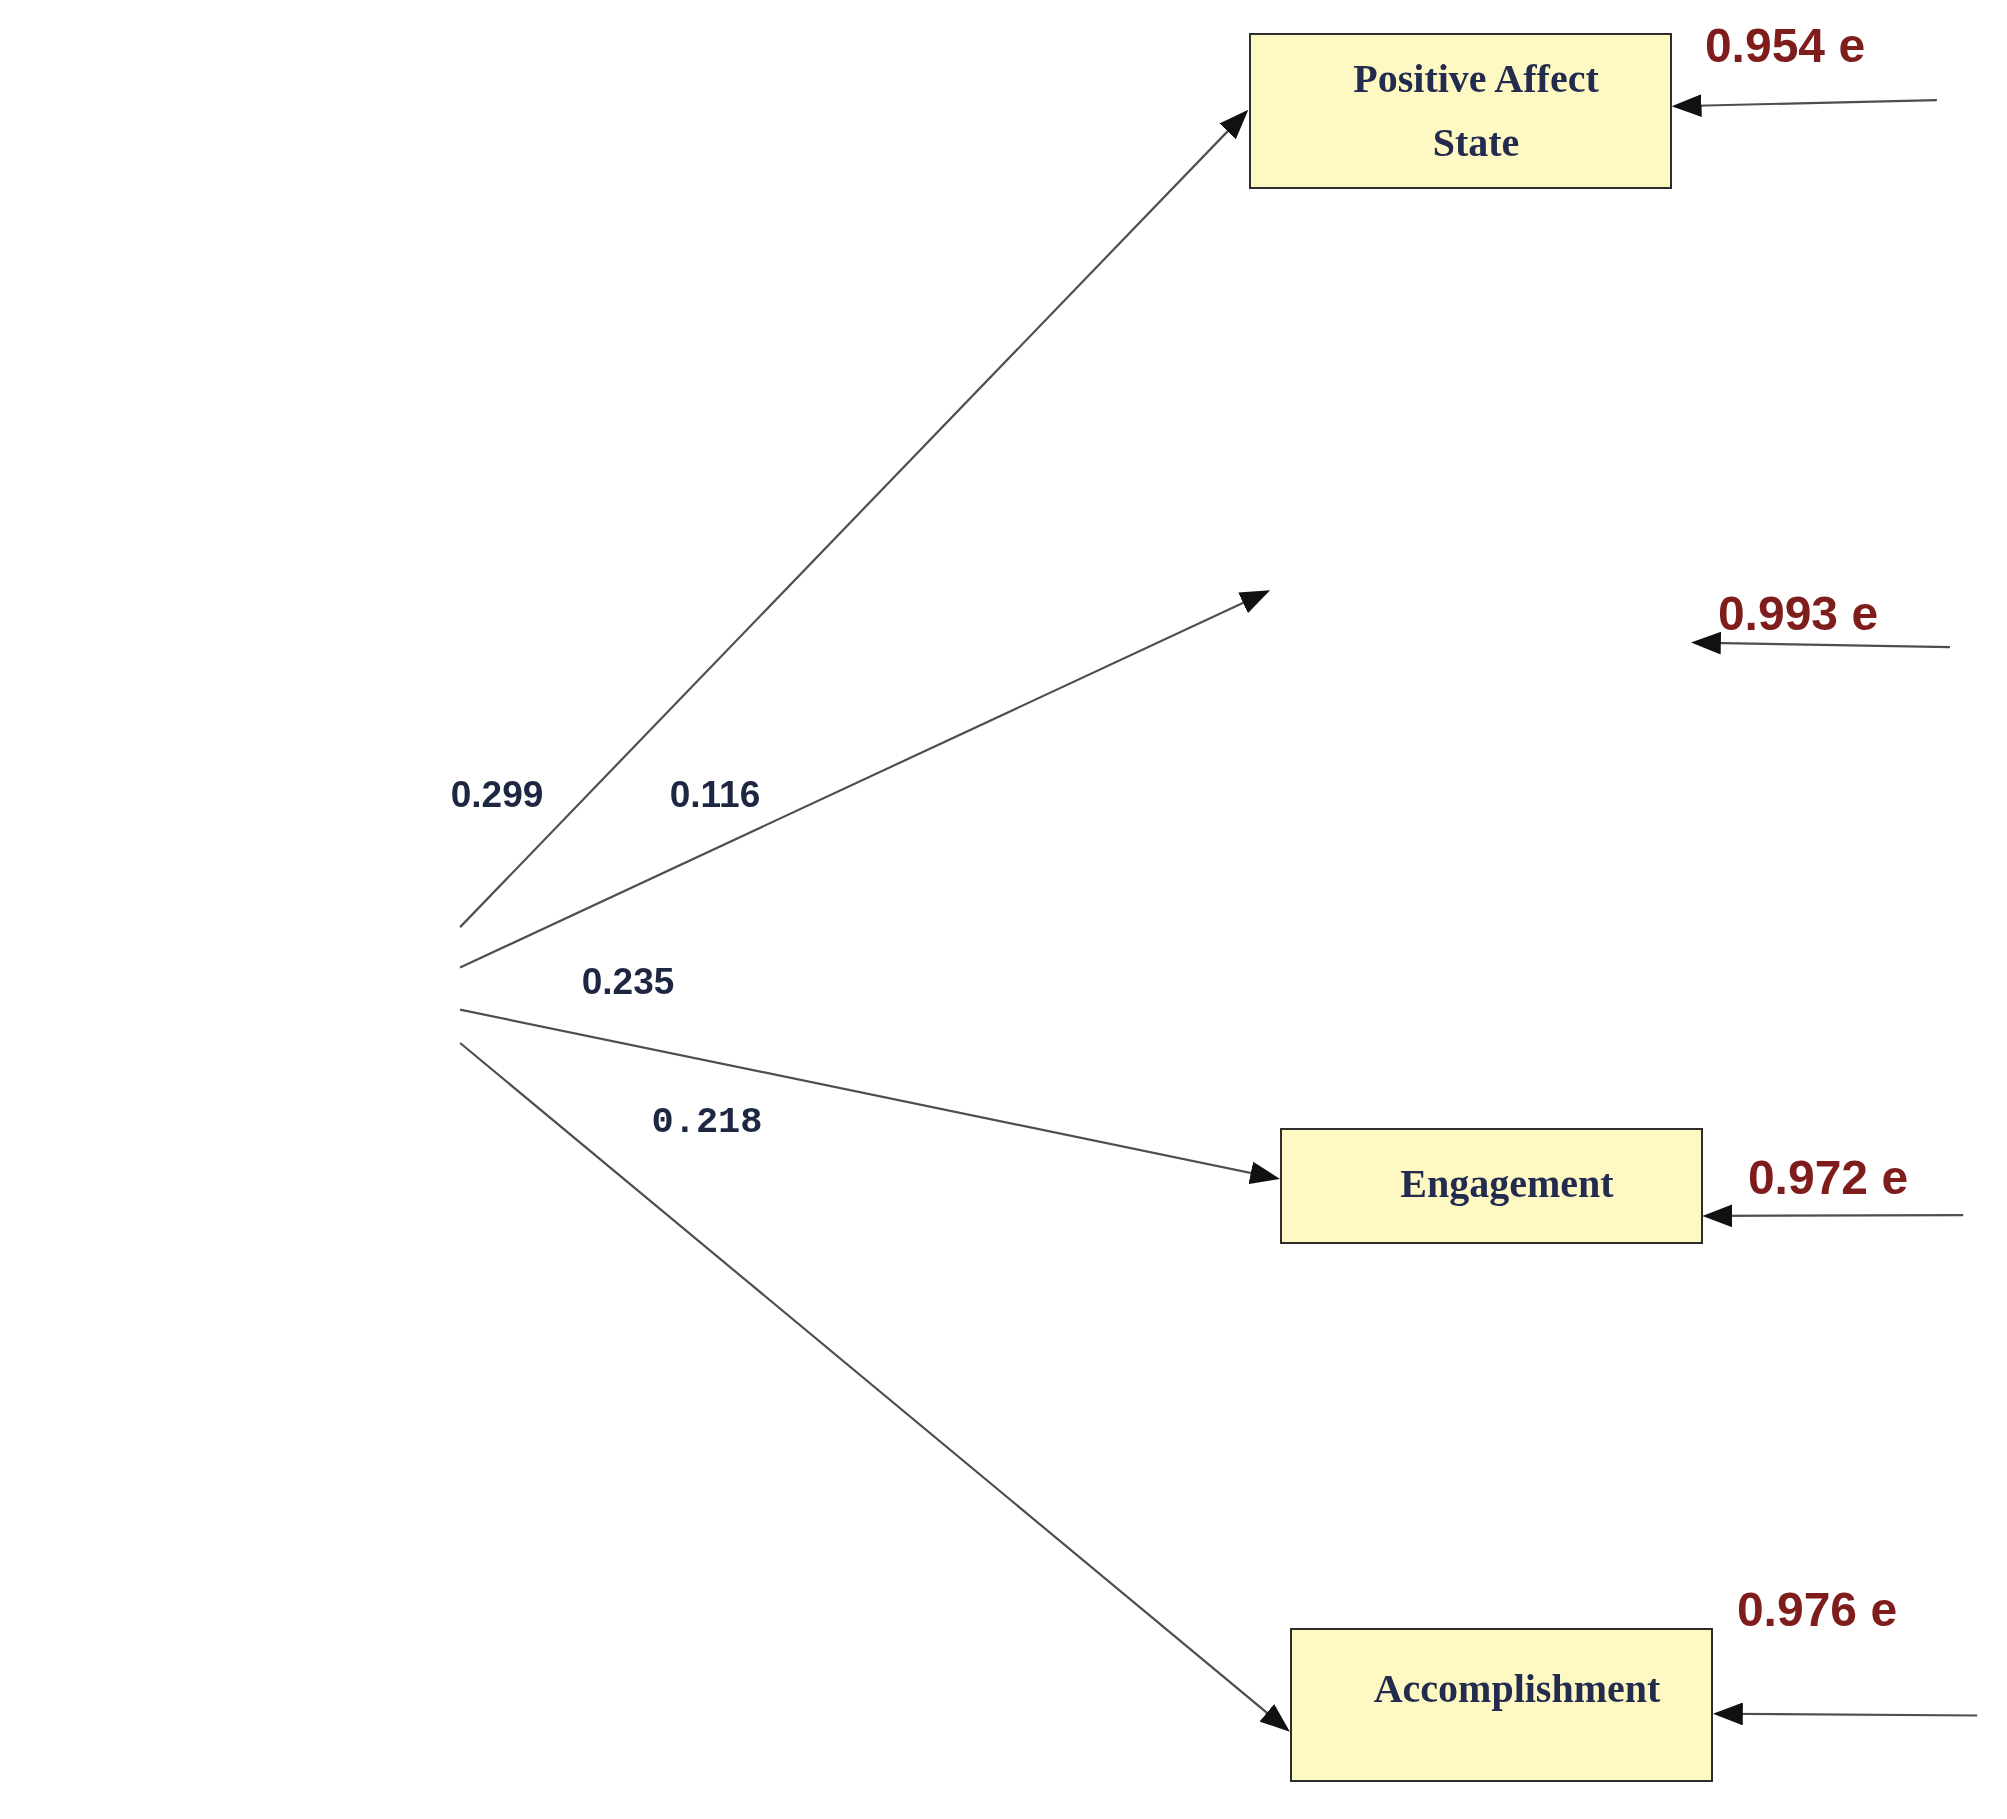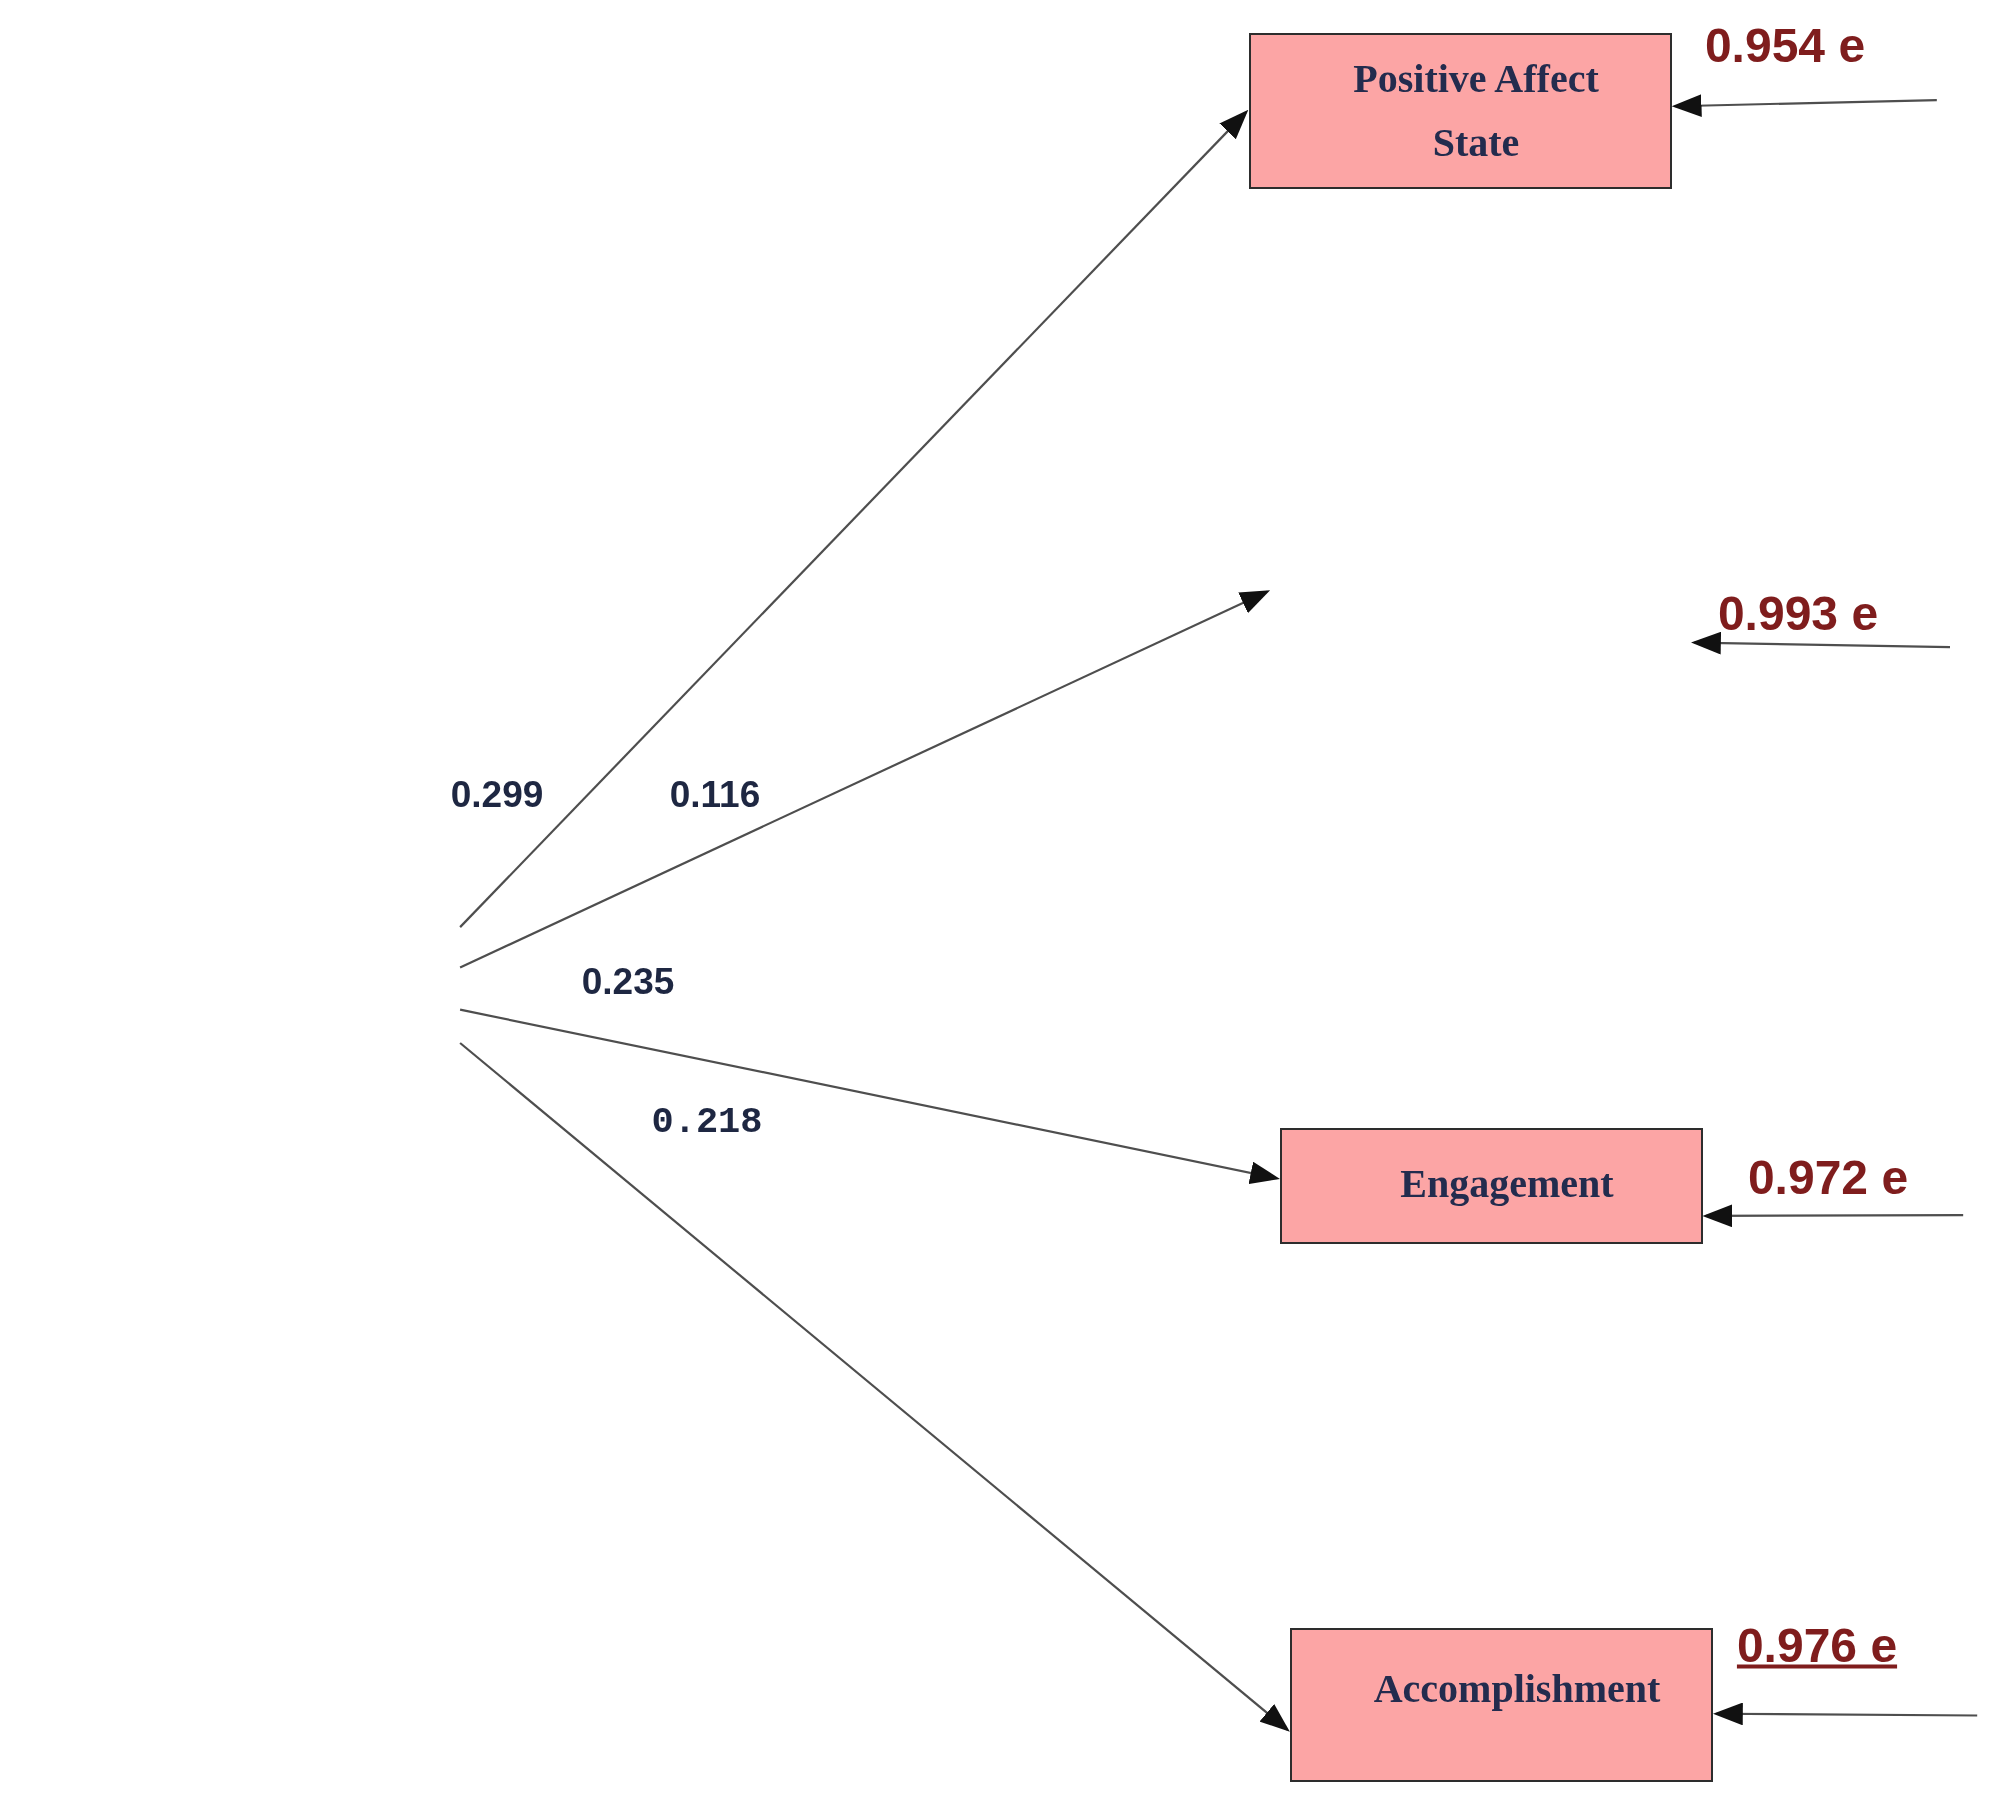--- a/index.html
+++ b/index.html
@@ -19,21 +19,21 @@
     position: absolute;
     left: 0;
     top: 0;
     width: 2008px;
     height: 1820px;
   }
   .node {
     position: absolute;
     box-sizing: border-box;
     border: 2.6px solid #2d2d2d;
-    background: #fca5a5;
+    background: #fef9c3;
     color: #232c4e;
     font-family: "Liberation Serif", serif;
     font-weight: 600;
     font-size: 40px;
     text-align: center;
     white-space: pre-line;
     line-height: 1.6;
     padding-left: 31px;
   }
   .node.center2 {
@@ -78,21 +78,21 @@
     transform: translate(-50%, -50%);
     font-family: "Liberation Sans", sans-serif;
     font-weight: 600;
     font-size: 48px;
     color: #7f1d1d;
     white-space: nowrap;
   }
   .err-0 { left: 1785px; top: 45px;   }
   .err-1 { left: 1798px; top: 613px;  }
   .err-2 { left: 1828px; top: 1177px; }
-  .err-3 { left: 1817px; top: 1645px; text-decoration: underline; }
+  .err-3 { left: 1817px; top: 1609px; }
 </style>
 </head>
 <body>
 
 <div class="canvas">
 
   <svg class="edges" viewBox="0 0 2287 2073" xmlns="http://www.w3.org/2000/svg">
     <defs>
       <marker id="arrow" markerUnits="userSpaceOnUse" markerWidth="34" markerHeight="26" refX="30" refY="13" orient="auto">
         <path d="M0,0 L34,13 L0,26 Z" fill="#111111"></path>

